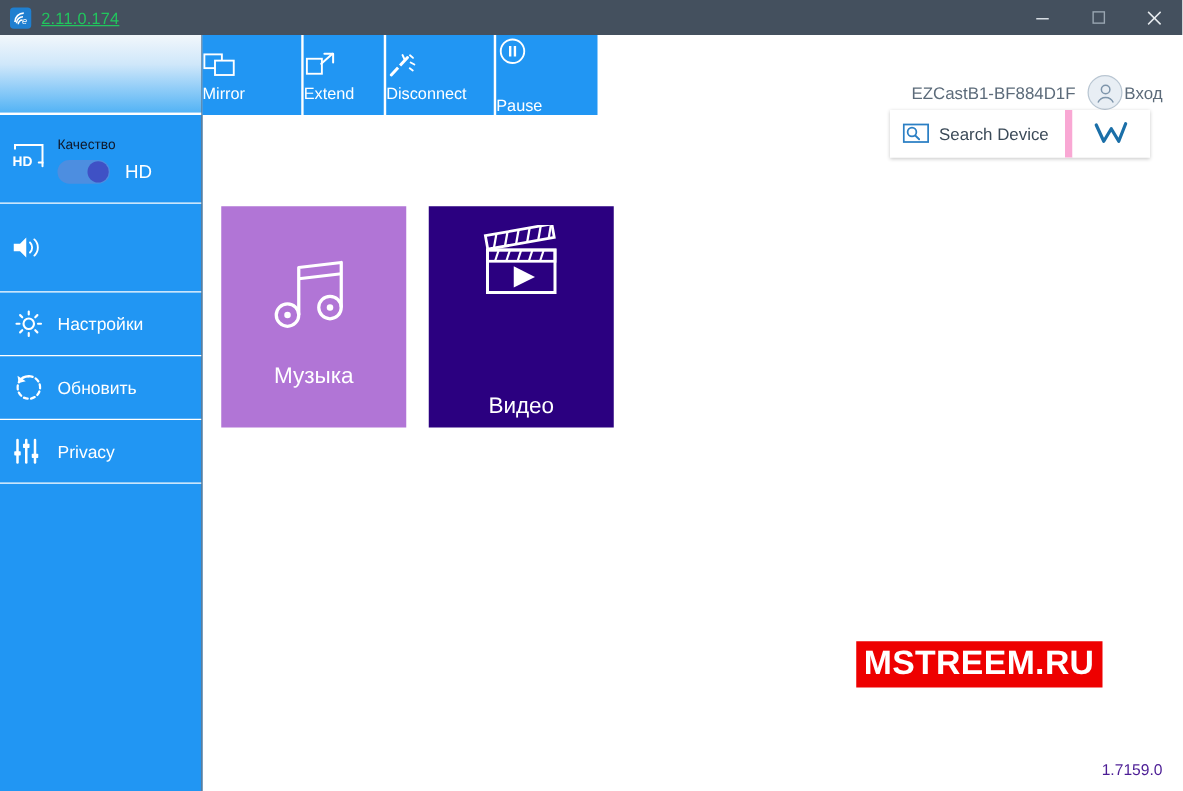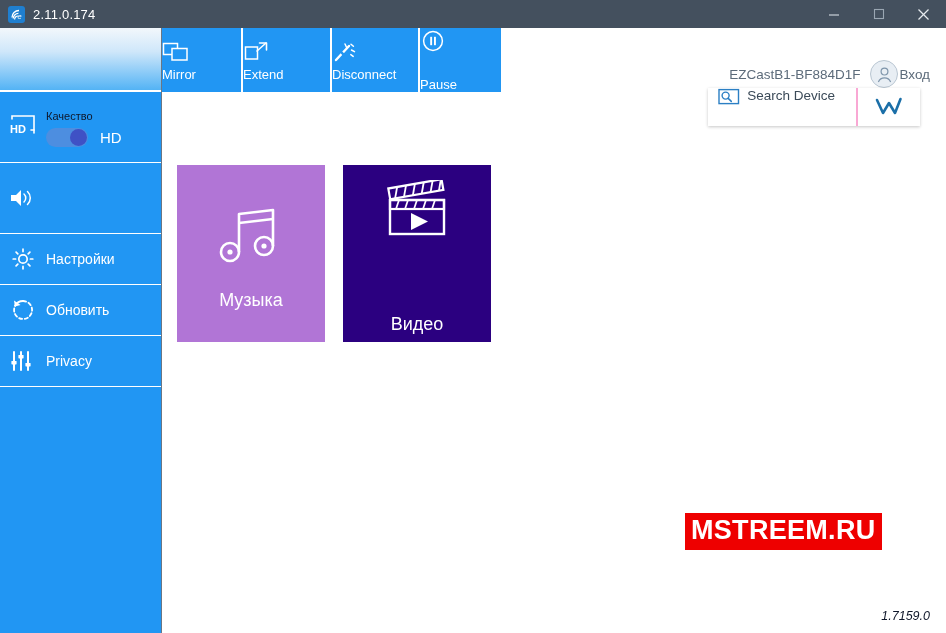--- a/index.html
+++ b/index.html
@@ -25,23 +25,24 @@
   .tb-icon {
     width: 17px; height: 17px;
     margin-left: 8px; margin-right: 8px;
     background: #1f7fd0;
     border-radius: 3px;
     position: relative;
     display: flex; align-items: center; justify-content: center;
   }
   .tb-icon svg { display: block; }
   .tb-title {
-    color: #ffffff;
+    color: #22c55e;
     font-size: 13px;
     letter-spacing: 0.2px;
+    text-decoration: underline;
   }
   .tb-controls {
     margin-left: auto;
     display: flex; align-items: center; height: 28px;
   }
   .tb-btn {
     width: 45px; height: 28px;
     display: flex; align-items: center; justify-content: center;
     cursor: pointer;
   }
@@ -137,21 +138,21 @@
     color: #ffffff;
   }
   .tab .tab-ico svg { display: block; }
   .tab .tab-lbl {
     color: #ffffff;
     font-size: 13px;
     margin-top: 2px;
     white-space: nowrap;
   }
   .tab.w-mirror { width: 81px; }
-  .tab.w-extend { width: 89px; }
+  .tab.w-extend { width: 66px; }
   .tab.w-disconnect { width: 88px; }
   .tab.w-pause { width: 81px; }
 
   
   .device-row {
     position: absolute;
     right: 16px; top: 60px;
     display: flex; align-items: center;
   }
   .device-name {
@@ -175,23 +176,23 @@
   }
   .action-row {
     position: absolute;
     right: 26px; top: 88px;
     display: flex;
     background: #ffffff;
     box-shadow: 0 1px 3px rgba(0,0,0,0.22);
   }
   .search-btn {
     height: 38px;
-    padding: 0 21px 0 10px;
-    display: flex; align-items: flex-start;
-    border-right: 2px solid #f9a8d4;
+    padding: 0 13px 0 10px;
+    display: flex; align-items: center;
+    border-right: 6px solid #f9a8d4;
     cursor: pointer;
     background: #ffffff;
   }
   .search-btn .s-ico { color: #2b7fc4; display: flex; margin-right: 7px; }
   .search-btn .s-ico svg { display: block; }
   .search-btn .s-lbl { color: #3b4a58; font-size: 13.5px; white-space: nowrap; }
   .w-btn {
     width: 62px; height: 38px;
     display: flex; align-items: center; justify-content: center;
     cursor: pointer;
@@ -239,23 +240,22 @@
     color: #ffffff;
     font-size: 27px;
     font-weight: bold;
     letter-spacing: 0.3px;
     font-family: "Liberation Sans", sans-serif;
     margin-top: 28px;
   }
   .version {
     position: absolute;
     right: 16px; bottom: 10px;
-    color: #0f172a;
+    color: #4c1d95;
     font-size: 12.5px;
-    font-style: italic;
   }
 </style>
 </head>
 <body>
 
 <div id="app">
 
   <div class="titlebar">
     <div class="tb-icon">
       <svg width="13" height="13" viewBox="0 0 13 13">

